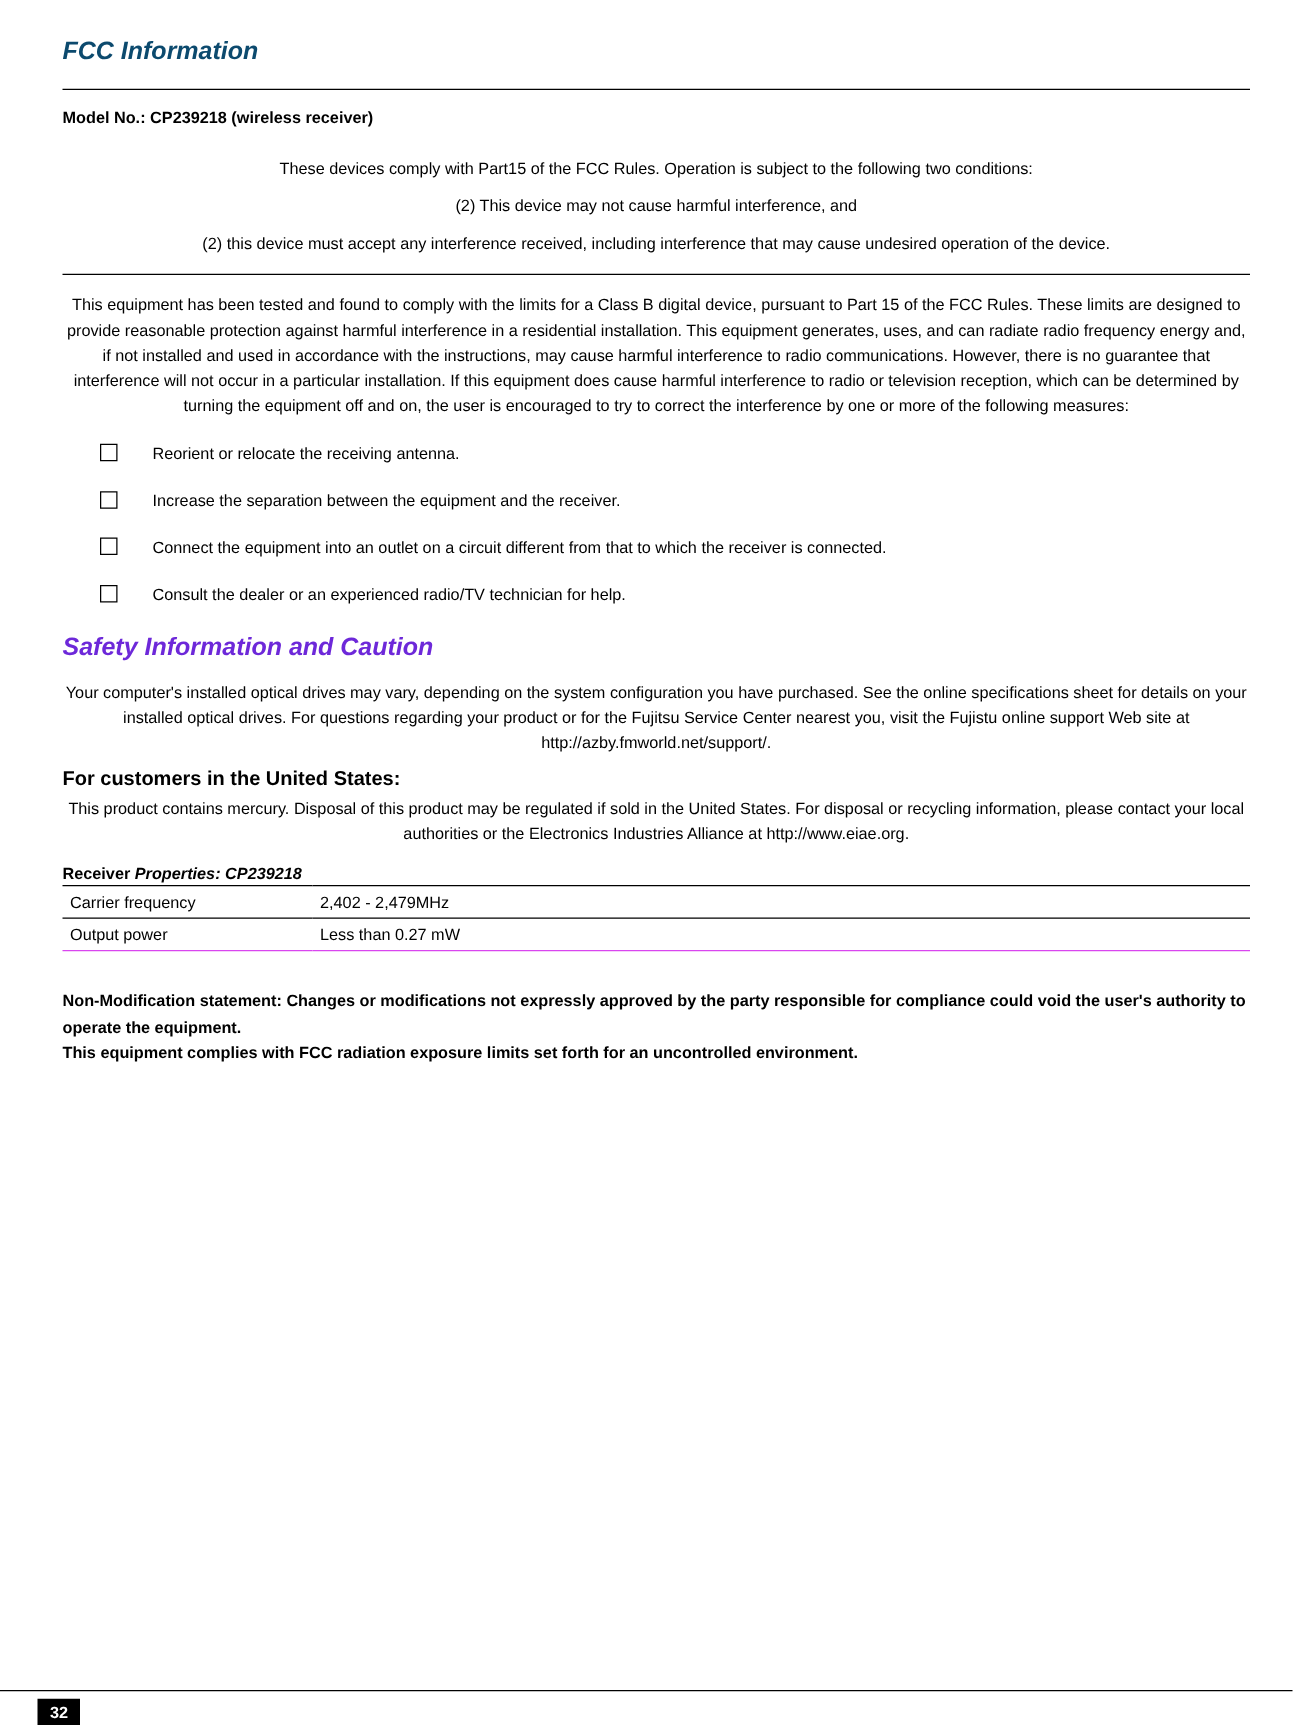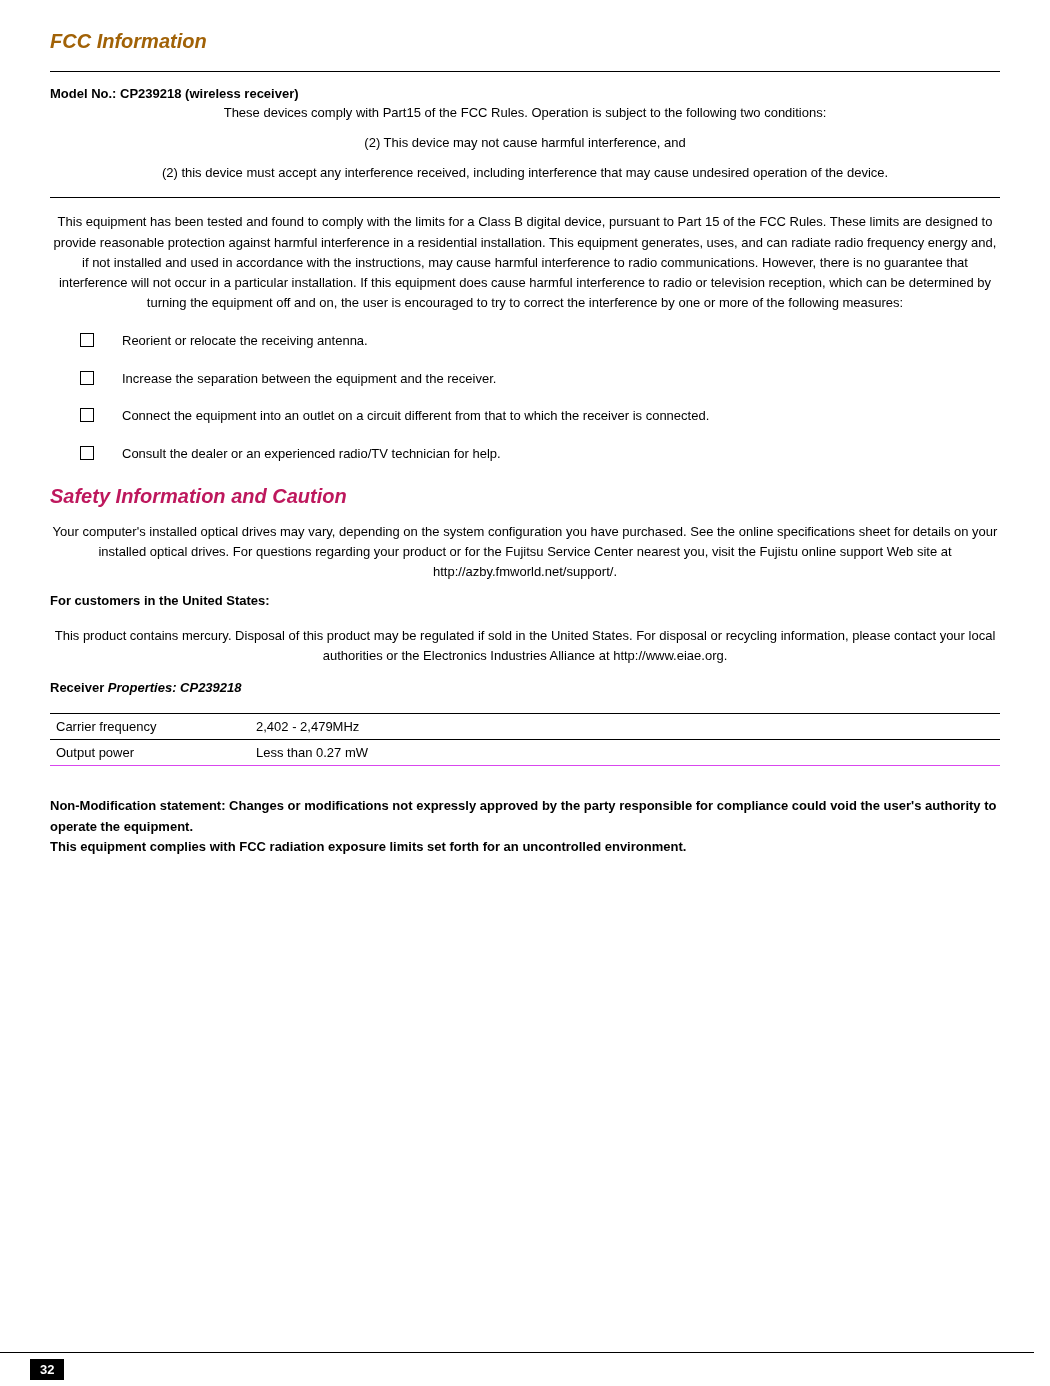--- a/index.html
+++ b/index.html
@@ -54,35 +54,35 @@
     
     .main-content {
       padding: 20px 50px 30px 50px;
     }
 
     
     .section-title-fcc {
       font-size: 20px;
       font-weight: bold;
       font-style: italic;
-      color: #a16207;
+      color: #0c4a6e;
       margin-bottom: 18px;
       margin-top: 10px;
     }
 
     .divider {
       border: none;
       border-top: 1px solid #000;
       margin: 14px 0;
     }
 
     .model-no {
       font-weight: bold;
       font-size: 13px;
-      margin-bottom: 2px;
+      margin-bottom: 24px;
       margin-top: 14px;
     }
 
     .para {
       font-size: 13px;
       line-height: 1.55;
       margin-bottom: 10px;
       text-align: center;
     }
 
@@ -105,29 +105,29 @@
       display: inline-block;
       flex-shrink: 0;
       margin-right: 28px;
       margin-top: 2px;
     }
 
     .section-title-safety {
       font-size: 20px;
       font-weight: bold;
       font-style: italic;
-      color: #be185d;
+      color: #6d28d9;
       margin-bottom: 14px;
       margin-top: 22px;
     }
 
     .for-customers {
       font-weight: bold;
-      font-size: 13px;
-      margin-bottom: 18px;
+      font-size: 16px;
+      margin-bottom: 4px;
       margin-top: 10px;
     }
 
     .receiver-props-label {
       font-size: 13px;
       margin-bottom: 0;
       margin-top: 14px;
     }
 
     .receiver-props-label span.bold {
@@ -135,21 +135,21 @@
     }
 
     .receiver-props-label span.italic-bold {
       font-style: italic;
       font-weight: bold;
     }
 
     .props-table {
       width: 100%;
       border-collapse: collapse;
-      margin-top: 18px;
+      margin-top: 2px;
       margin-bottom: 20px;
       font-size: 13px;
     }
 
     .props-table tr {
       border-top: 1px solid #000;
     }
 
     .props-table tr:last-child {
       border-bottom: 1px solid #d946ef;

